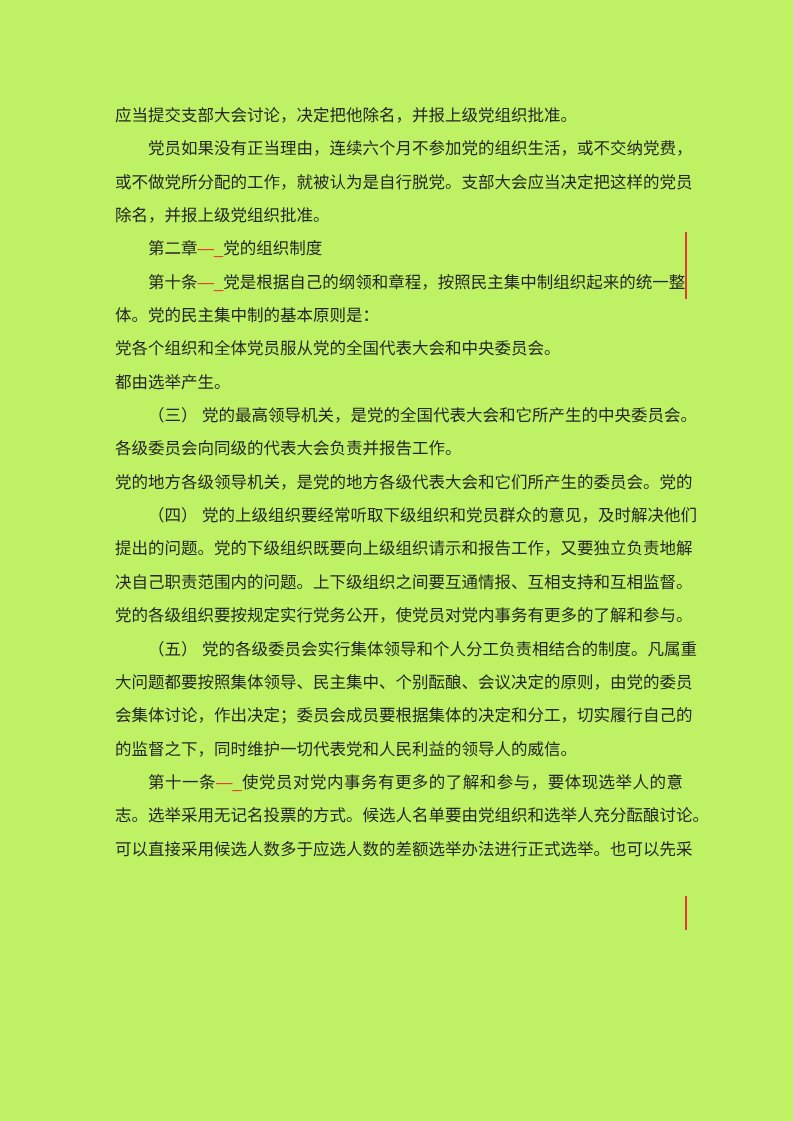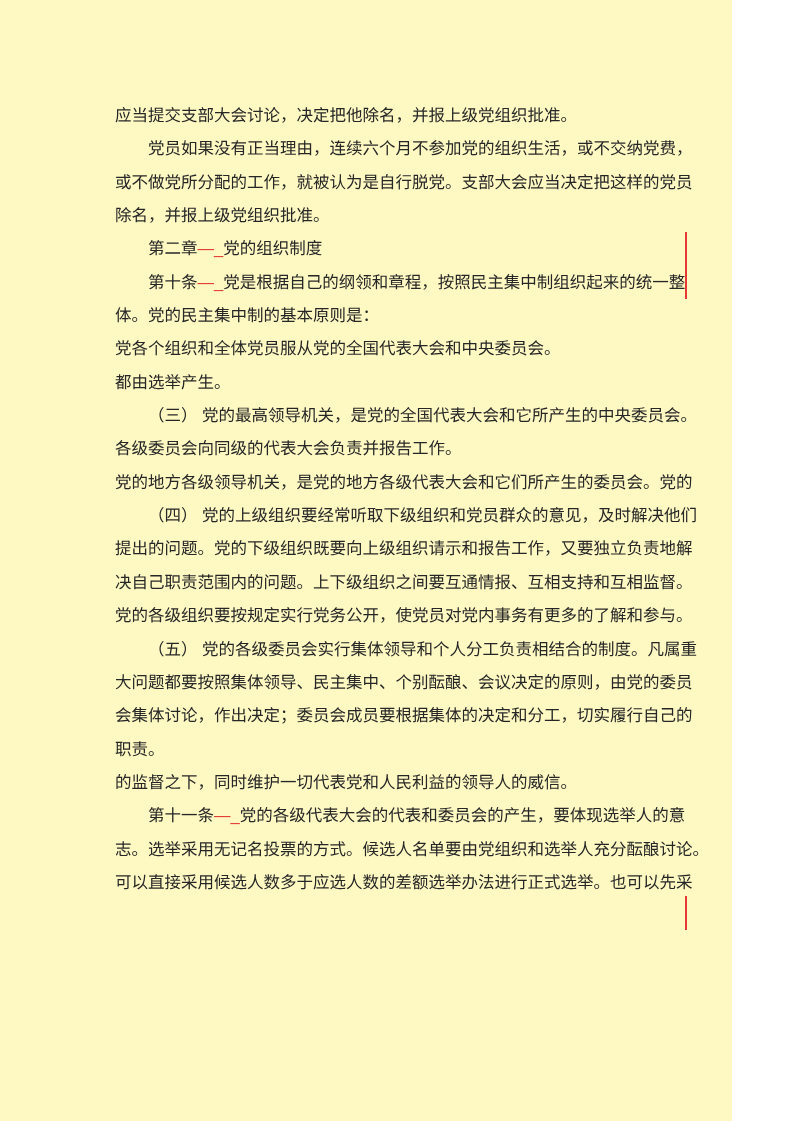--- a/index.html
+++ b/index.html
@@ -2,23 +2,23 @@
 <html lang="zh-CN"><head>
 <meta charset="utf-8">
 <style>
   html, body {
     margin: 0;
     padding: 0;
     background: #ffffff;
   }
   .page {
     position: relative;
-    width: 732px;
+    width: 793px;
     height: 1121px;
-    background: #fef9c3;
+    background: #bef264;
     overflow: hidden;
     font-family: "Liberation Sans", "DejaVu Sans", sans-serif;
   }
   .content {
     position: absolute;
     left: 115px;
     top: 99px;
     width: 568px;
     font-size: 16.5px;
     line-height: 33.35px;
@@ -65,23 +65,22 @@
       <div class="line ind j"><span>（三） 党的最高领导机关，是党的全国代表大会和它所产生的中央委员会。</span></div>
       <div class="line"><span>各级委员会向同级的代表大会负责并报告工作。</span></div>
       <div class="line j"><span>党的地方各级领导机关，是党的地方各级代表大会和它们所产生的委员会。党的</span></div>
       <div class="line ind j"><span>（四） 党的上级组织要经常听取下级组织和党员群众的意见，及时解决他们</span></div>
       <div class="line j"><span>提出的问题。党的下级组织既要向上级组织请示和报告工作，又要独立负责地解</span></div>
       <div class="line j"><span>决自己职责范围内的问题。上下级组织之间要互通情报、互相支持和互相监督。</span></div>
       <div class="line"><span>党的各级组织要按规定实行党务公开，使党员对党内事务有更多的了解和参与。</span></div>
       <div class="line ind j"><span>（五） 党的各级委员会实行集体领导和个人分工负责相结合的制度。凡属重</span></div>
       <div class="line j"><span>大问题都要按照集体领导、民主集中、个别酝酿、会议决定的原则，由党的委员</span></div>
       <div class="line j"><span>会集体讨论，作出决定；委员会成员要根据集体的决定和分工，切实履行自己的</span></div>
-      <div class="line"><span>职责。</span></div>
       <div class="line"><span>的监督之下，同时维护一切代表党和人民利益的领导人的威信。</span></div>
-      <div class="line ind j"><span>第十一条</span><span class="rev-del" style="color: rgb(229, 57, 53);">—</span><span class="rev-ins" style="color: rgb(229, 57, 53);">_</span><span>党的各级代表大会的代表和委员会的产生，要体现选举人的意</span></div>
+      <div class="line ind j"><span>第十一条</span><span class="rev-del" style="color: rgb(229, 57, 53);">—</span><span class="rev-ins" style="color: rgb(229, 57, 53);">_</span><span>使党员对党内事务有更多的了解和参与，要体现选举人的意</span></div>
       <div class="line j"><span>志。选举采用无记名投票的方式。候选人名单要由党组织和选举人充分酝酿讨论。</span></div>
       <div class="line j"><span>可以直接采用候选人数多于应选人数的差额选举办法进行正式选举。也可以先采</span></div>
     </div>
   <div id="change-bars-layer">
       <div class="change-bar" style="top: 232px; height: 67px; background: rgb(229, 57, 53);"></div>
       <div class="change-bar" style="top: 896px; height: 34px; background: rgb(229, 57, 53);"></div>
     </div>
 </div>
 
 </body></html>

